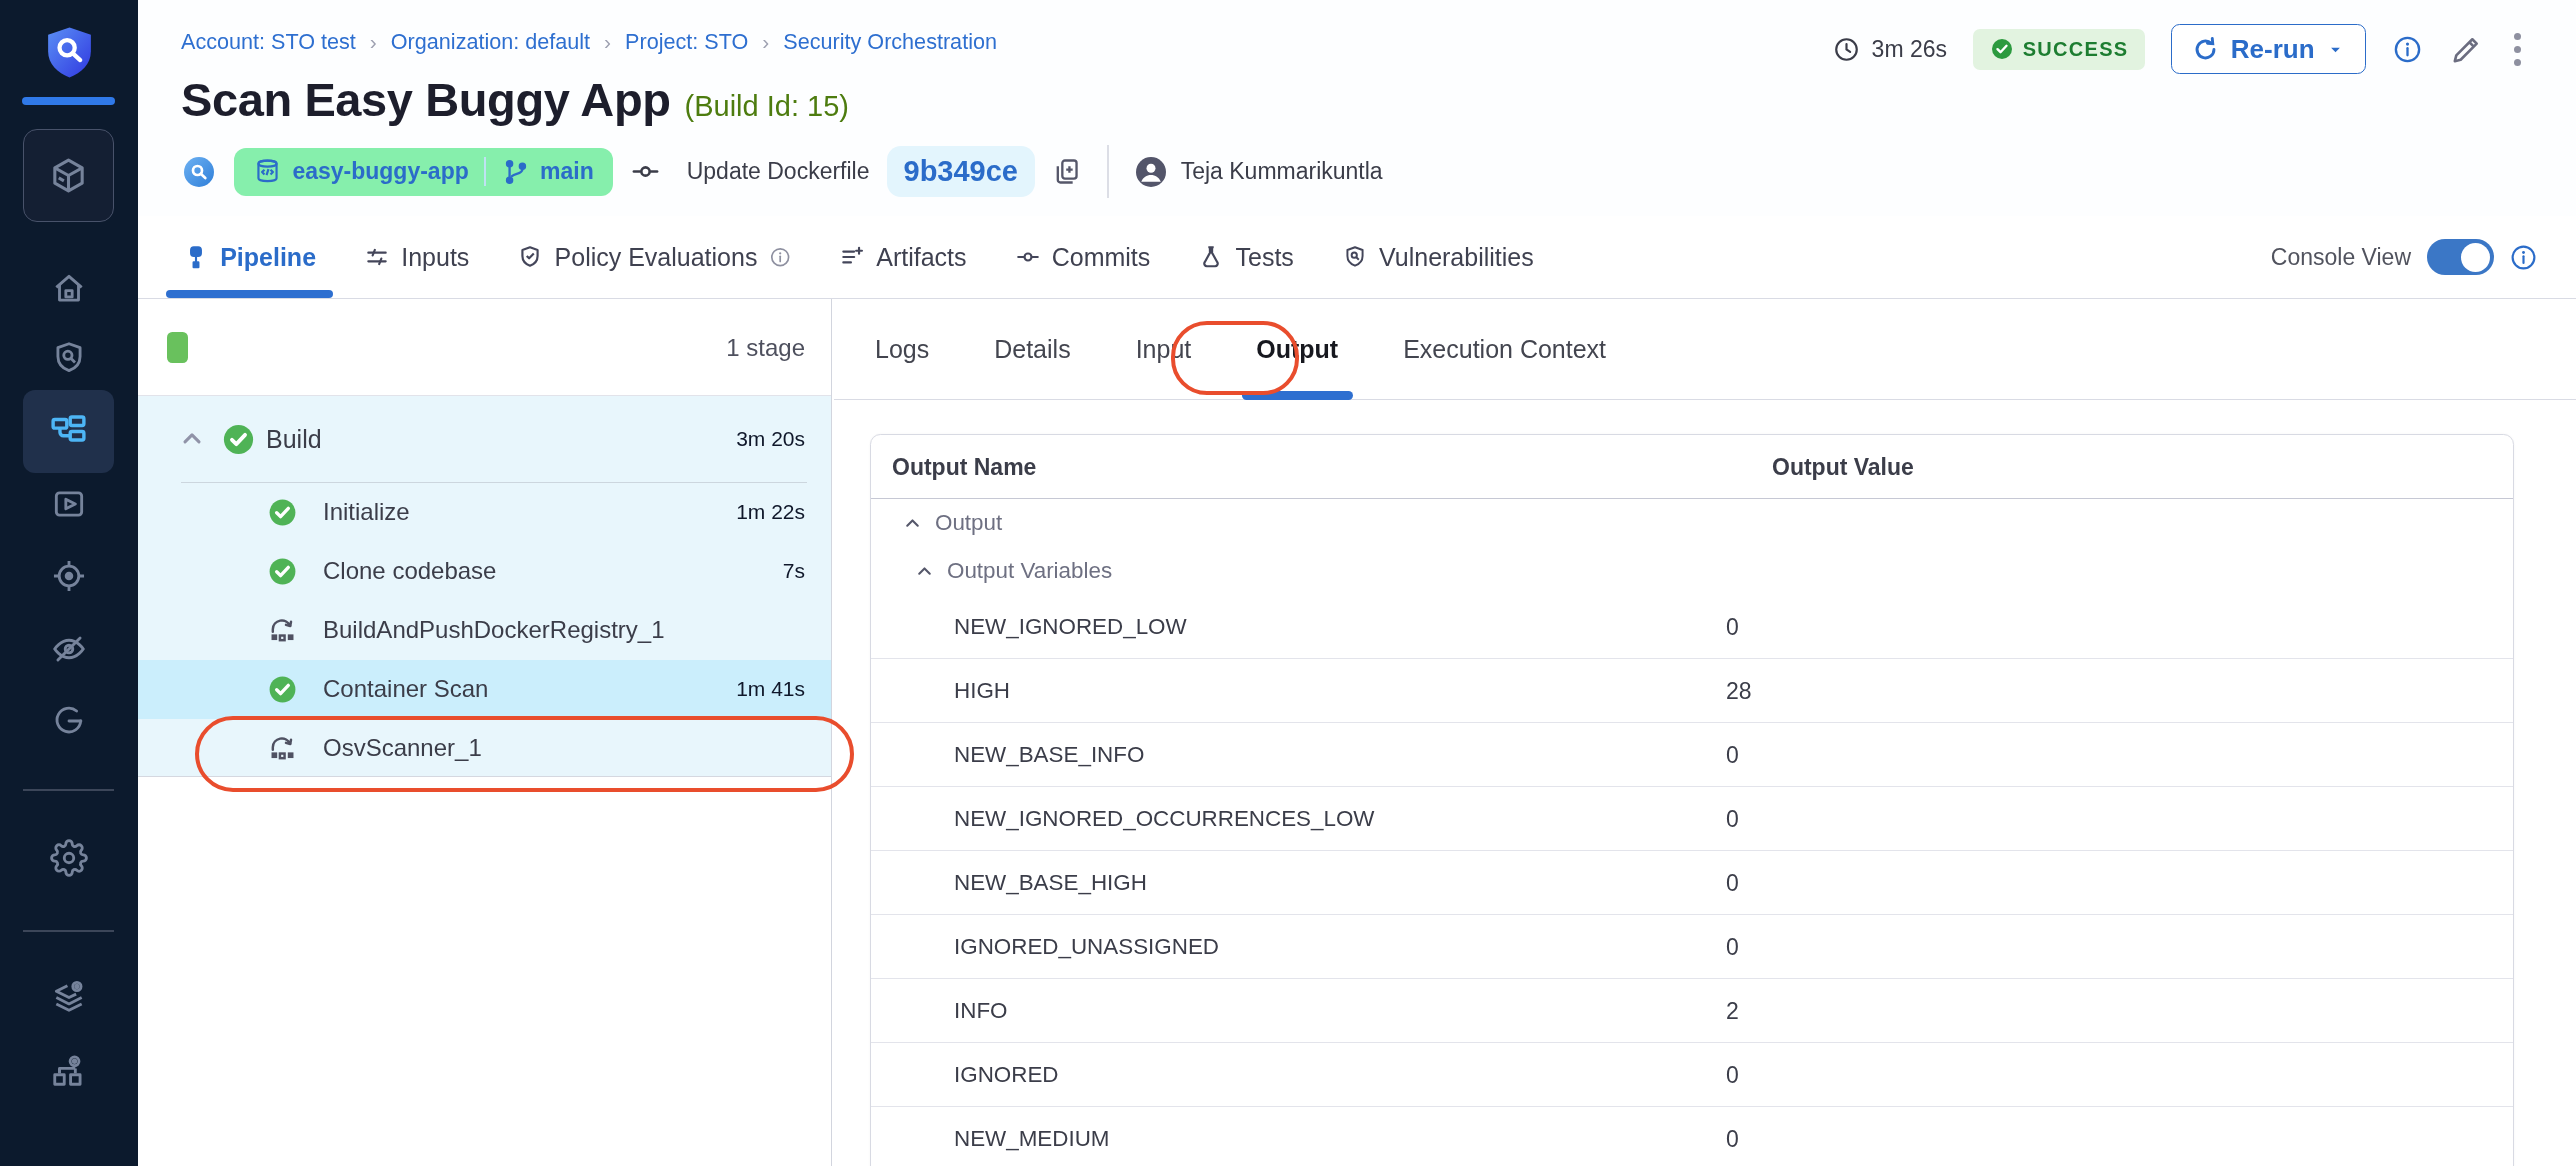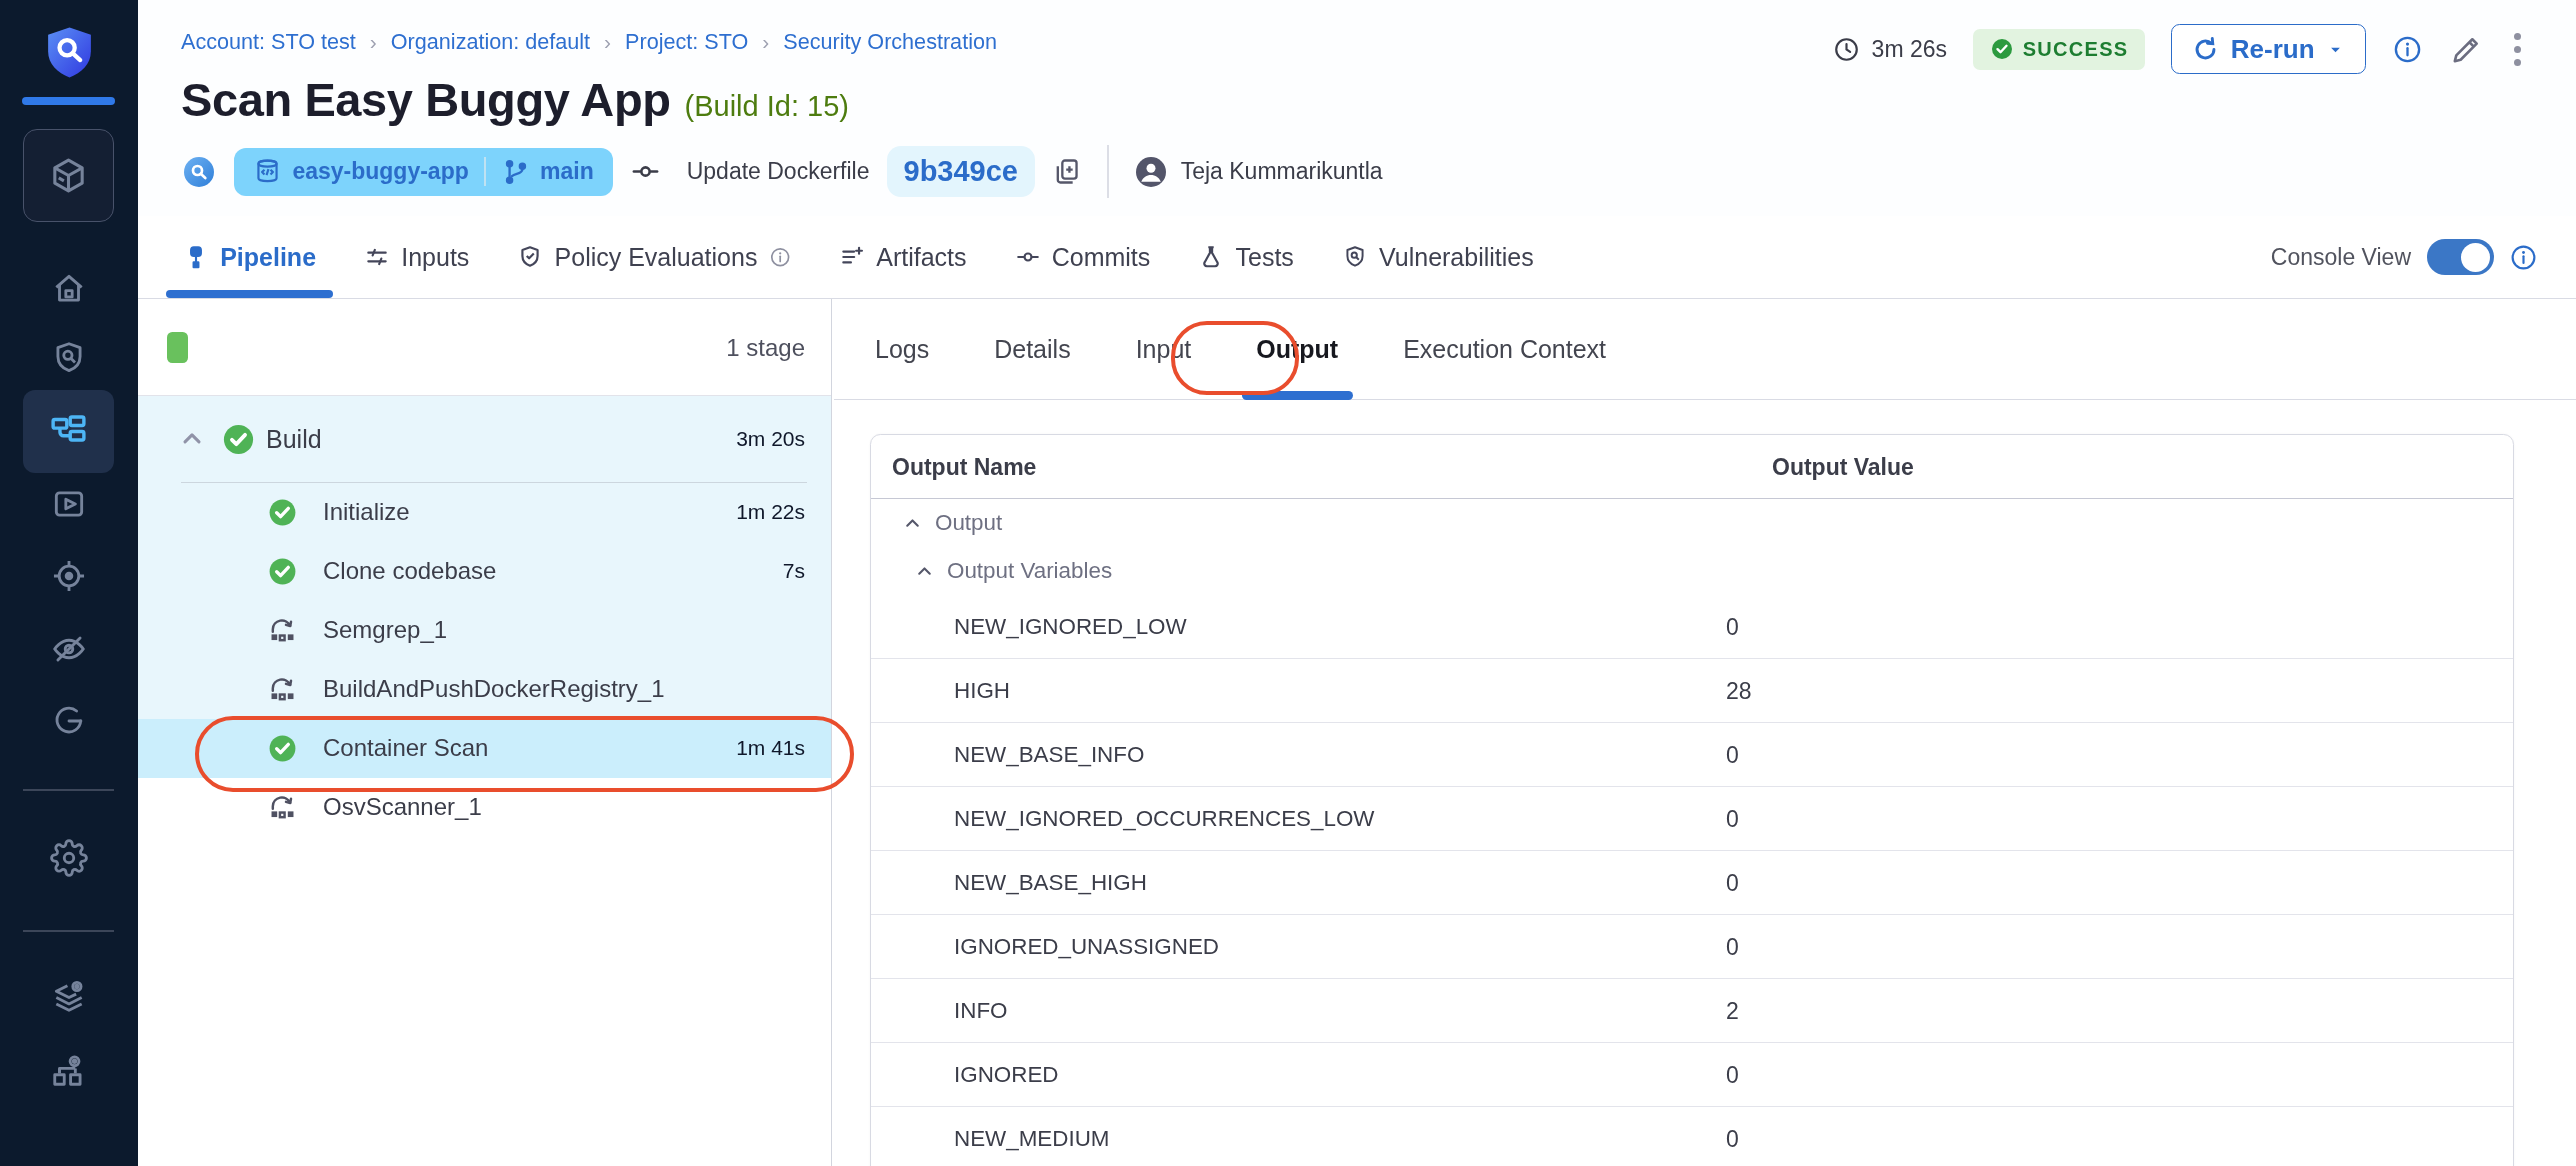--- a/index.html
+++ b/index.html
@@ -18,21 +18,21 @@
 
   
   .main { position:absolute; left:138px; top:0; right:0; bottom:0; }
   .page-header { position:absolute; top:0; left:0; right:0; height:216px; background:#fdfeff; }
   .breadcrumb { position:absolute; top:29px; left:43px; font-size:21.6px; color:#2e6fd0; display:flex; align-items:center; gap:14px; }
   .crumb-sep { color:#9ea1b1; font-size:21px; }
   .title-row { position:absolute; top:72px; left:43px; display:flex; align-items:baseline; gap:14px; }
   .page-title { font-size:47px; font-weight:bold; color:#1d1e2c; letter-spacing:-0.4px; }
   .build-id { font-size:29px; color:#4d7c0f; }
   .meta-row { position:absolute; top:145px; left:43px; display:flex; align-items:center; gap:17px; }
-  .pill { display:flex; align-items:center; gap:10.4px; background:#7dd3fc; border-radius:12px; padding:9.5px 19px; font-size:23px; font-weight:600; color:#2b6cc9; }
+  .pill { display:flex; align-items:center; gap:10.4px; background:#86efac; border-radius:12px; padding:9.5px 19px; font-size:23px; font-weight:600; color:#2b6cc9; }
   .pill-div { width:1.7px; height:29px; background:#bfe2f2; margin:0 5.2px; }
   .commit-msg { display:flex; align-items:center; gap:26px; font-size:23px; color:#3b3d49; }
   .sha-pill { background:#e3f5fd; border-radius:14px; padding:8.6px 17px; font-size:29px; font-weight:600; color:#2b6cc9; }
   .v-div { width:1.7px; height:53px; background:#dcdee6; margin:0 7px; }
   .author { display:flex; align-items:center; gap:12px; font-size:23px; color:#3b3d49; }
 
   .header-actions { position:absolute; top:24px; right:52px; display:flex; align-items:center; gap:26px; }
   .duration { display:flex; align-items:center; gap:10.4px; font-size:23px; color:#3b3d49; }
   .status-badge { display:flex; align-items:center; gap:8.6px; background:#e2f3e0; border-radius:7px; padding:8.6px 17px; font-size:20px; font-weight:bold; letter-spacing:1.3px; color:#1d7d31; }
   .rerun-btn { display:flex; align-items:center; gap:10.4px; border:1.7px solid #2b6cc9; border-radius:8.6px; padding:8.6px 19px; font-size:26px; font-weight:600; color:#2b6cc9; background:#fff; }
@@ -417,30 +417,20 @@
           <span class="row-duration">7s</span>
         </div>
         <div class="step-row">
           <svg class="sicon" width="31" height="31" viewBox="0 0 24 24" fill="none" stroke="#4f5162" stroke-width="1.9" stroke-linecap="round">
             <path d="M4.5 13v-2a7 7 0 0 1 13.4-2.6"></path>
               <path d="M18.6 5.2l-.6 3.4-3.3-1" stroke-linejoin="round"></path>
             <rect x="3.5" y="15" width="4.4" height="4.4" fill="#4f5162" stroke="none"></rect>
               <rect x="10" y="15.9" width="3.6" height="3.6"></rect>
               <rect x="16.1" y="15" width="4.4" height="4.4" fill="#4f5162" stroke="none"></rect>
           </svg>
-          <span class="step-label">Semgrep_1</span>
-        </div>
-        <div class="step-row">
-          <svg class="sicon" width="31" height="31" viewBox="0 0 24 24" fill="none" stroke="#4f5162" stroke-width="1.9" stroke-linecap="round">
-            <path d="M4.5 13v-2a7 7 0 0 1 13.4-2.6"></path>
-              <path d="M18.6 5.2l-.6 3.4-3.3-1" stroke-linejoin="round"></path>
-            <rect x="3.5" y="15" width="4.4" height="4.4" fill="#4f5162" stroke="none"></rect>
-              <rect x="10" y="15.9" width="3.6" height="3.6"></rect>
-              <rect x="16.1" y="15" width="4.4" height="4.4" fill="#4f5162" stroke="none"></rect>
-          </svg>
           <span class="step-label">BuildAndPushDockerRegistry_1</span>
         </div>
         <div class="step-row selected">
           <svg class="sicon" width="31" height="31" viewBox="0 0 24 24">
               <circle cx="12" cy="12" r="10" fill="#4fb356"></circle>
               <path d="M7.5 12.2l3 3 6-6.4" fill="none" stroke="#fff" stroke-width="2.6" stroke-linecap="round" stroke-linejoin="round"></path>
             </svg>
           <span class="step-label">Container Scan</span>
           <span class="row-duration">1m 41s</span>
         </div>

